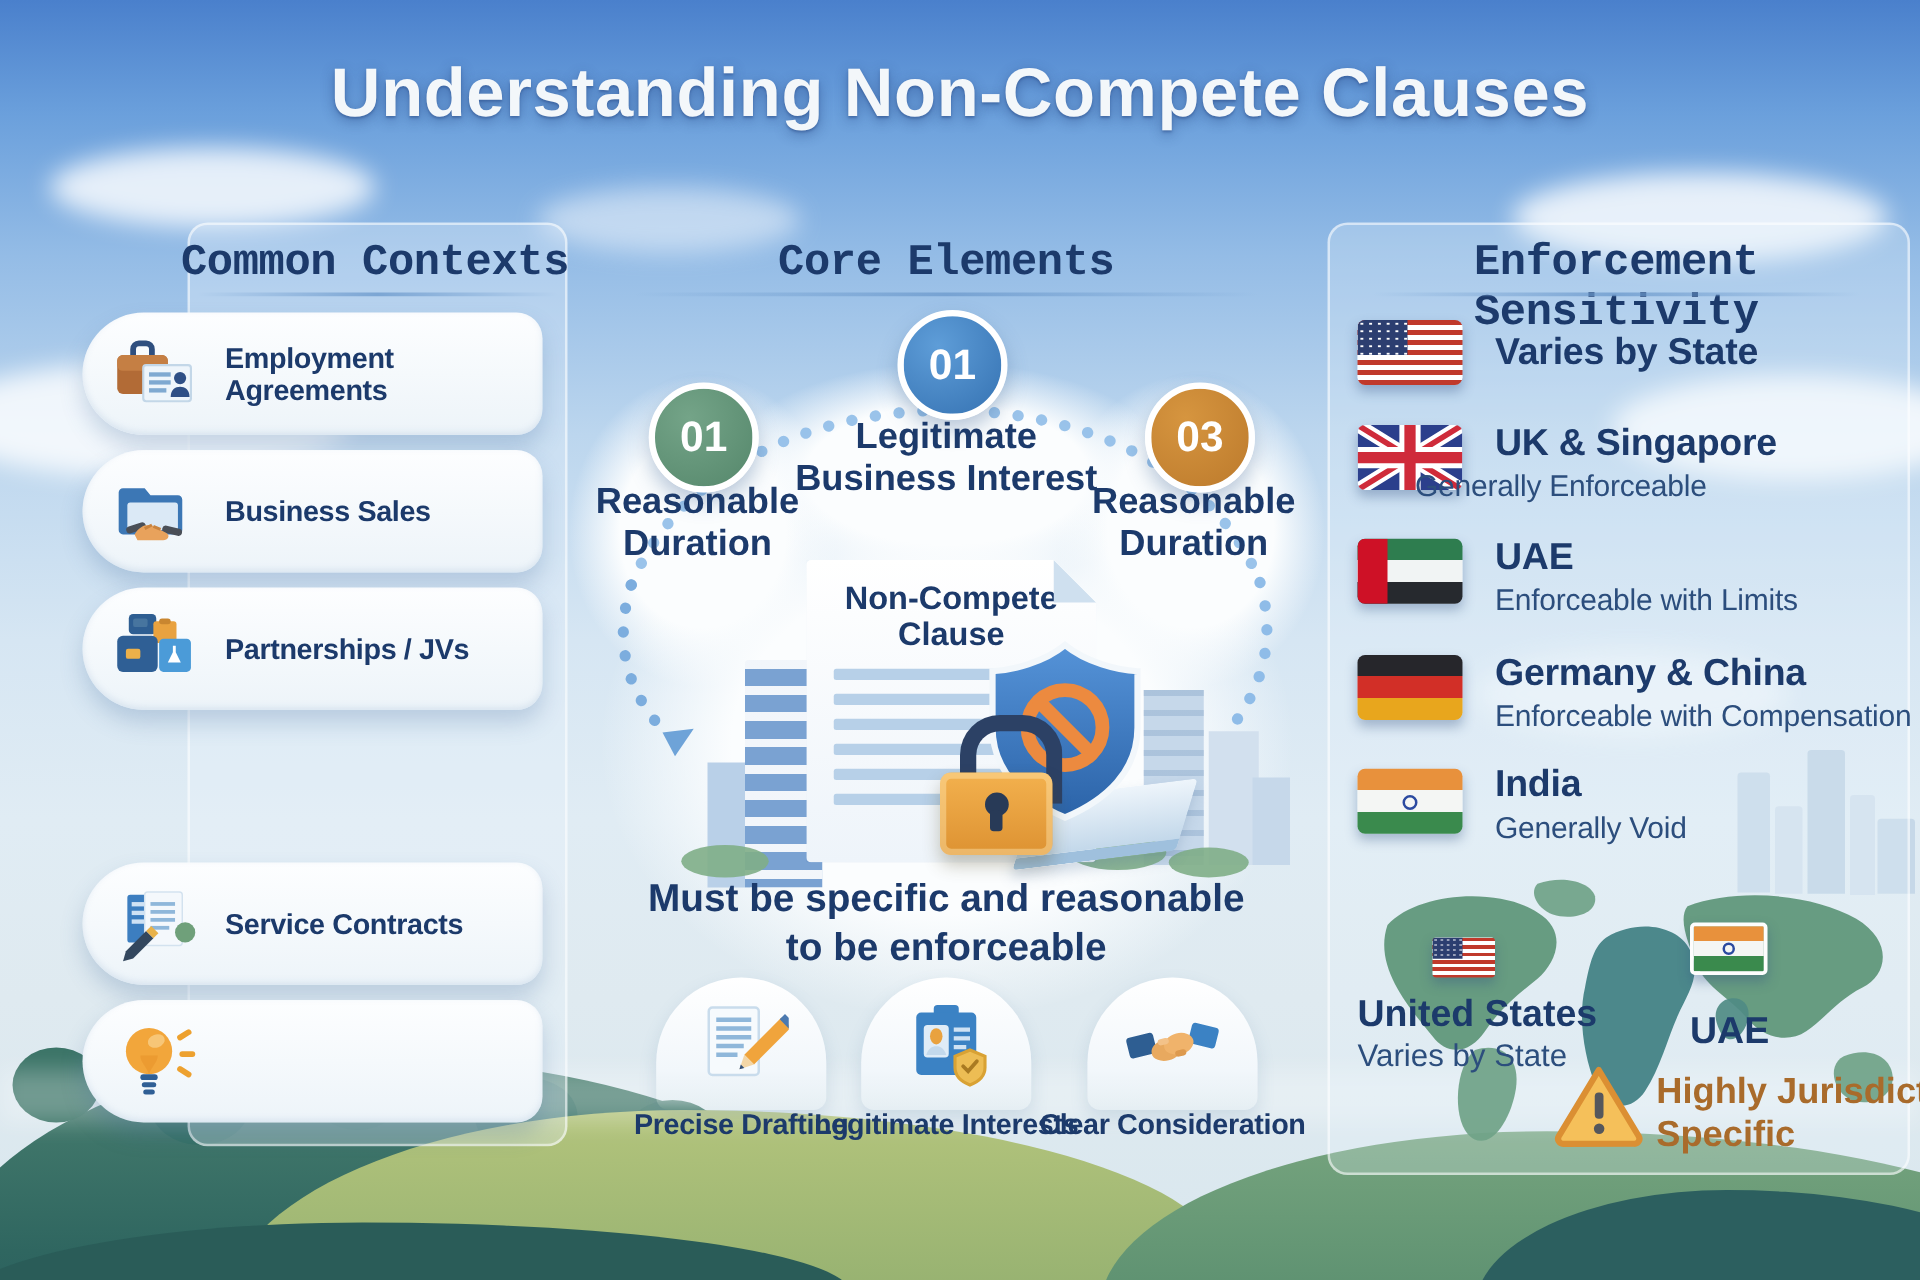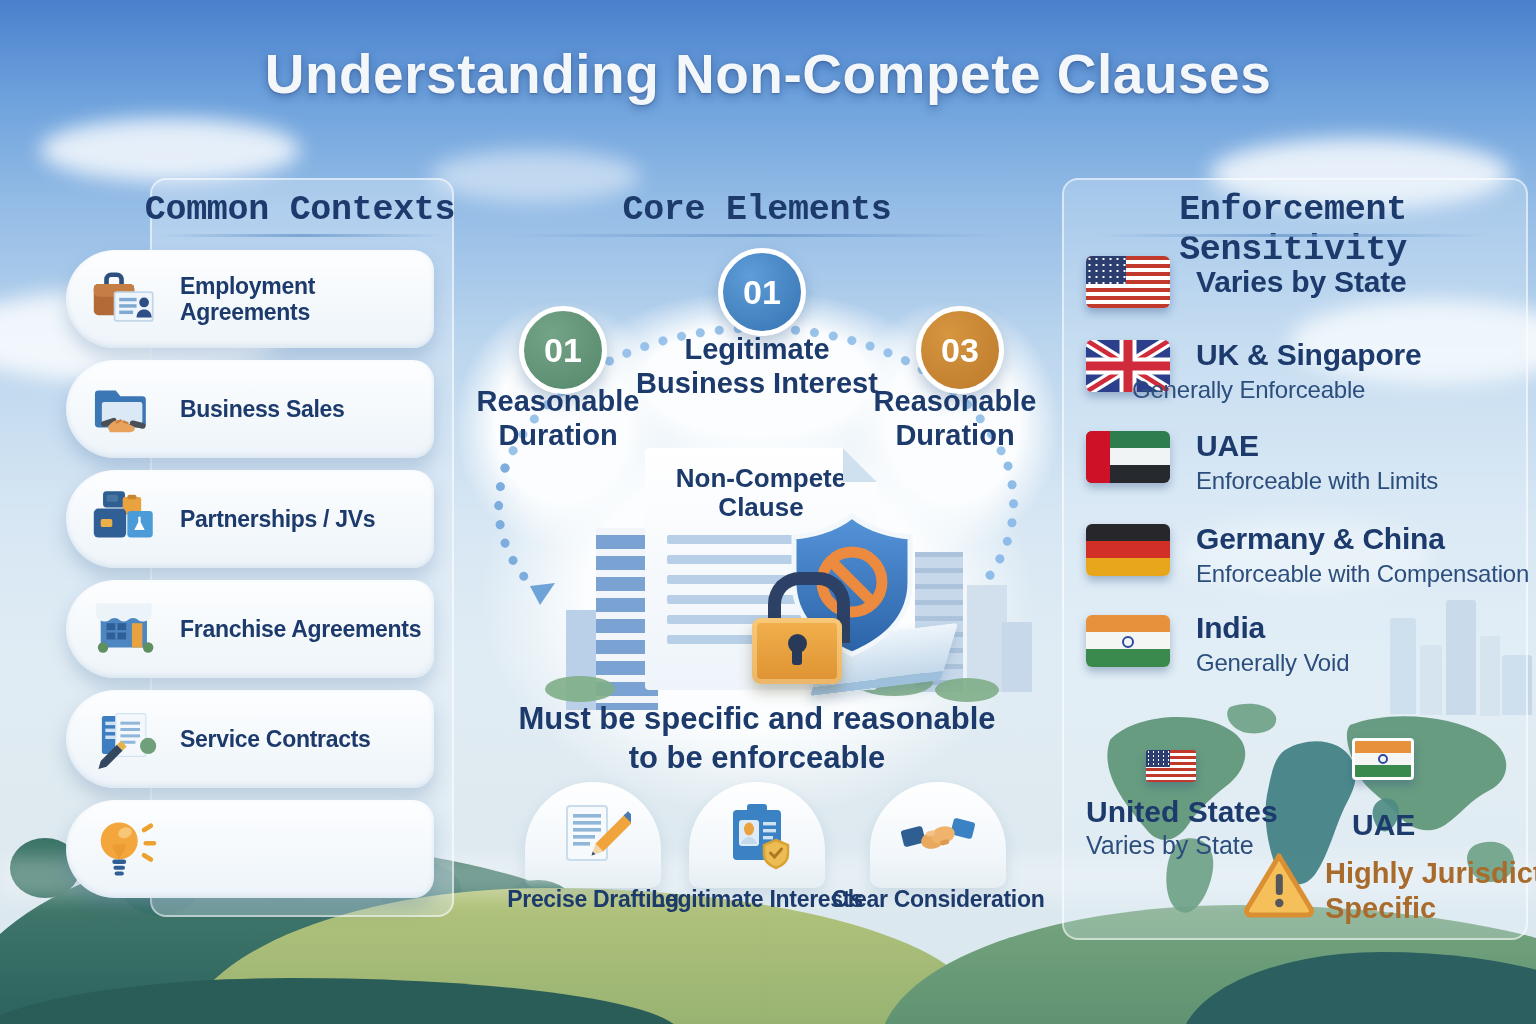--- a/index.html
+++ b/index.html
@@ -142,35 +142,20 @@
         <rect x="34" y="11" width="8" height="4" rx="2" fill="#c98630"></rect>
         <rect x="5" y="23" width="28" height="25" rx="4" fill="#2f5f95"></rect>
         <rect x="11" y="32" width="10" height="7" rx="1.5" fill="#ecb04a"></rect>
         <rect x="34" y="25" width="22" height="23" rx="3" fill="#4b9bd8"></rect>
         <path d="M43.5 30 v4.5 l-3.5 7 h9 l-3.5 -7 V30 z" fill="#ffffff"></path>
       </svg>
     </div>
     <div class="card-label">Partnerships / JVs</div>
   </div>
 
-  <div class="abs card" style="left:66px;top:580px;">
-    <div class="card-icon">
-      <svg viewBox="0 0 64 64" width="74" height="74">
-        <rect x="11" y="21" width="40" height="27" rx="2" fill="#4d86c0"></rect>
-        <path d="M7 10 h48 v9 c0 4.5 -4 6.5 -8 6.5 c-4 0 -4 -3 -8 -3 c-4 0 -4 3 -8 3 c-4 0 -4 -3 -8 -3 c-4 0 -4 3 -8 3 c-4 0 -8 -2 -8 -6.5 z" fill="#edf4f9"></path>
-        <rect x="16" y="27" width="17" height="14" fill="#2e5f96"></rect>
-        <rect x="23.5" y="27" width="2" height="14" fill="#4d86c0"></rect>
-        <rect x="16" y="33" width="17" height="2" fill="#4d86c0"></rect>
-        <rect x="38" y="27" width="9" height="21" fill="#e8a23f"></rect>
-        <circle cx="13" cy="48" r="4.5" fill="#5e8f5f"></circle>
-        <circle cx="52" cy="48" r="4.5" fill="#5e8f5f"></circle>
-      </svg>
-    </div>
-    <div class="card-label">Franchise Agreements</div>
-  </div>
 
   <div class="abs card" style="left:66px;top:690px;">
     <div class="card-icon">
       <svg viewBox="0 0 64 64" width="74" height="74">
         <rect x="12" y="12" width="22" height="33" rx="2" fill="#3c7ec0"></rect>
         <rect x="15" y="17" width="15" height="3" fill="#cfe2f4"></rect>
         <rect x="15" y="23" width="15" height="3" fill="#cfe2f4"></rect>
         <rect x="15" y="29" width="12" height="3" fill="#cfe2f4"></rect>
         <rect x="24" y="10" width="26" height="37" rx="2" fill="#f4f8fc" stroke="#d3e2ef"></rect>
         <rect x="28" y="17" width="17" height="2.6" fill="#8fb7da"></rect>

